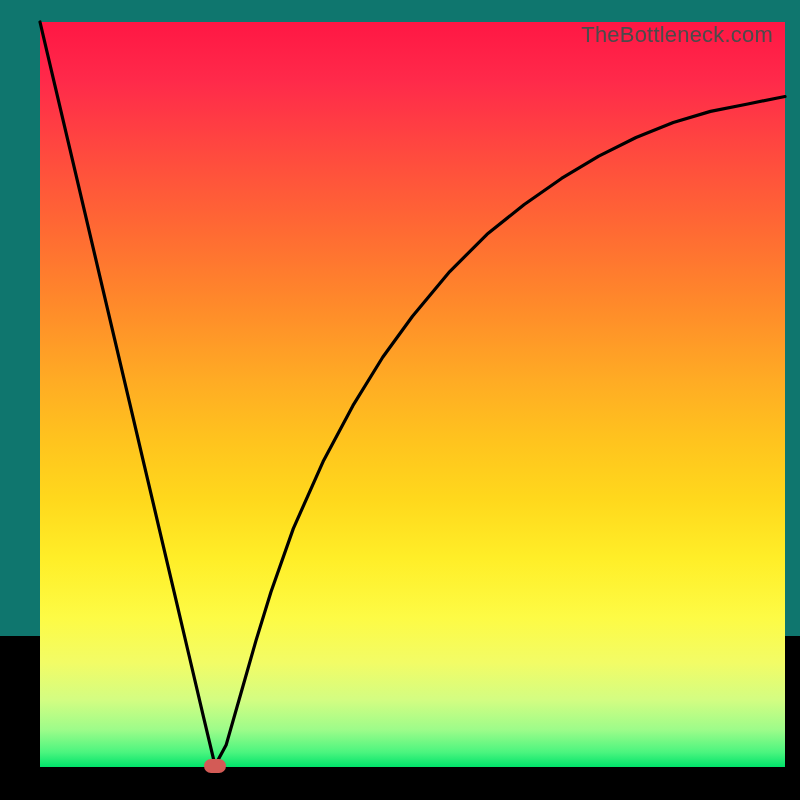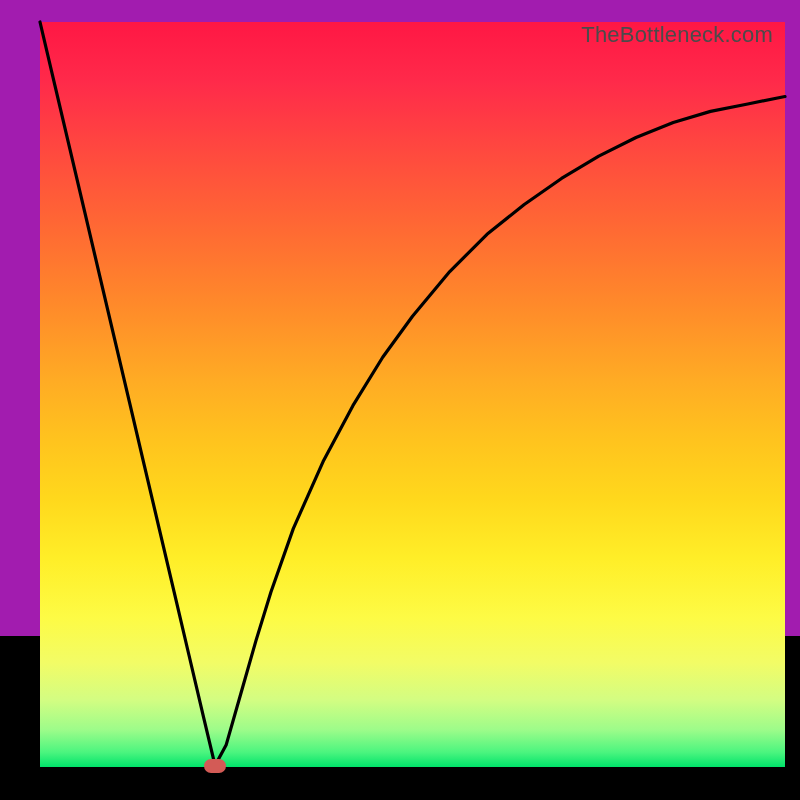--- a/index.html
+++ b/index.html
@@ -8,21 +8,21 @@
     width: 800px;
     height: 800px;
     overflow: hidden;
     background: #000;
     font-family: Arial, Helvetica, sans-serif;
   }
   .frame {
     position: relative;
     width: 800px;
     height: 636px;
-    background: #a21caf;
+    background: #0f766e;
   }
   .plot-area {
     position: absolute;
     left: 40px;
     top: 22px;
     width: 745px;
     height: 745px;
     background: linear-gradient(to bottom,
       #ff1744 0%,
       #ff2a4a 8%,

